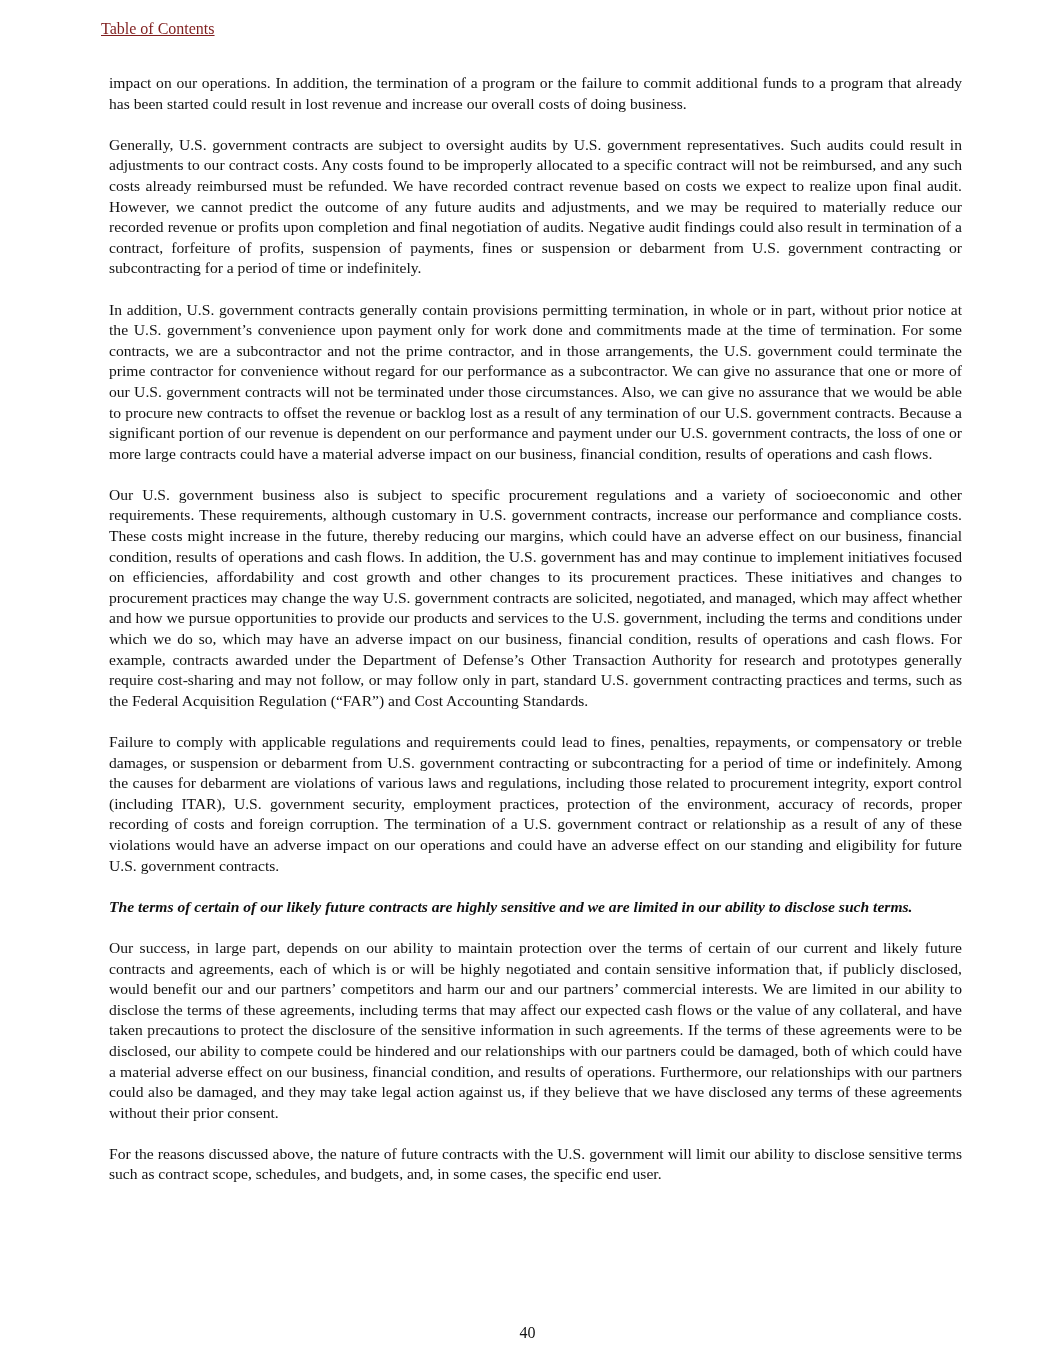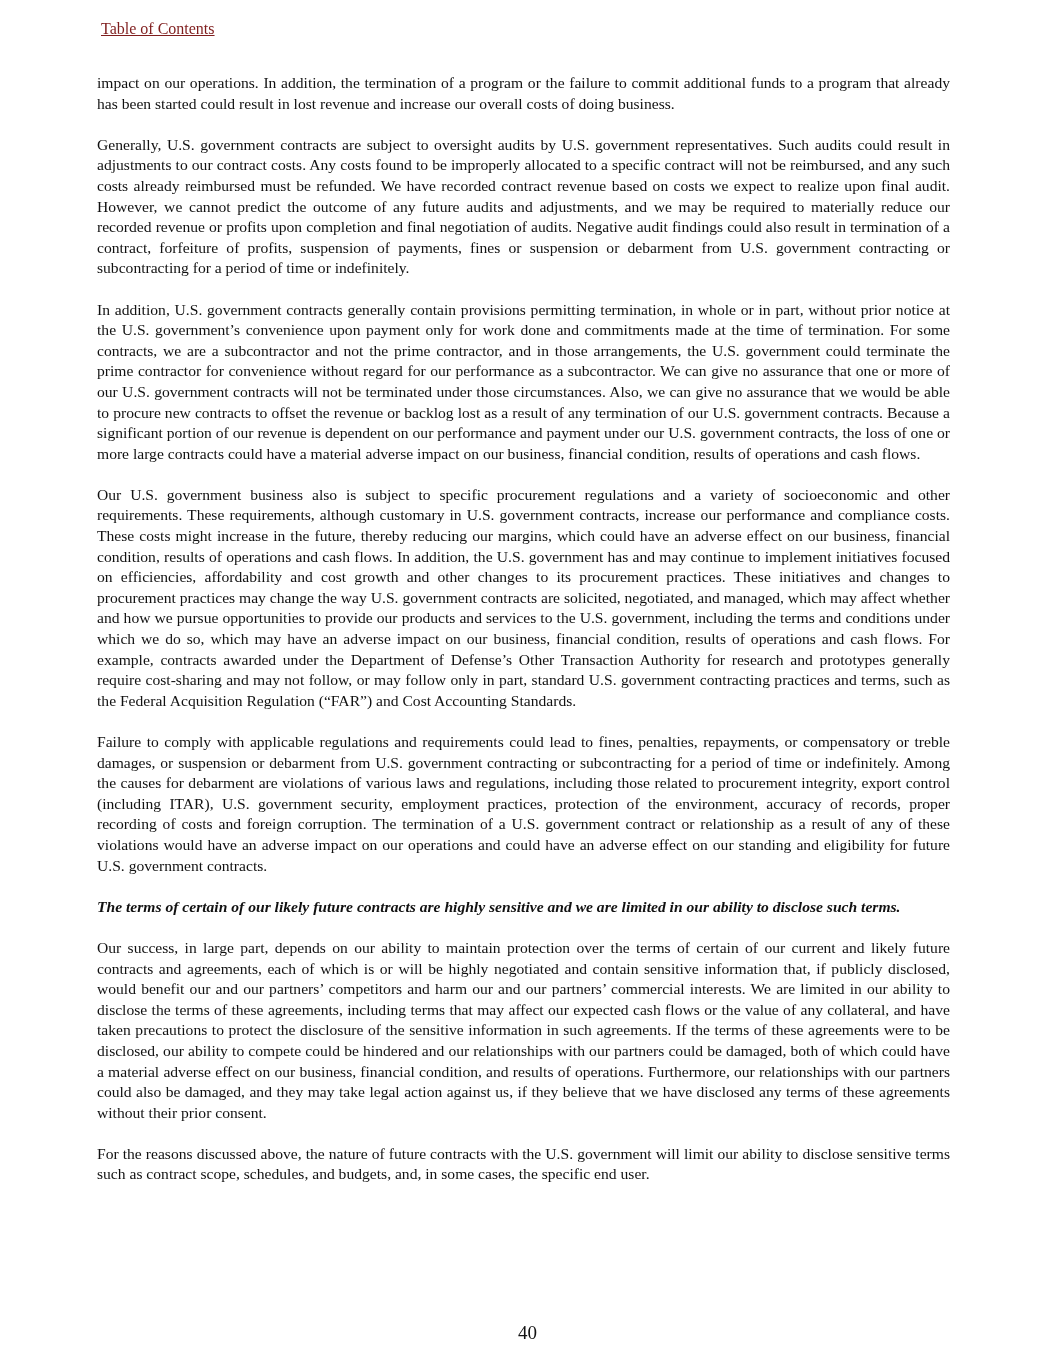--- a/index.html
+++ b/index.html
@@ -20,21 +20,21 @@
       left: 101px;
       top: 19px;
       font-size: 16px;
       line-height: 20px;
       color: #7f1d1d;
       text-decoration: underline;
       cursor: pointer;
     }
     .content {
       position: absolute;
-      left: 97px;
+      left: 109px;
       top: 73px;
       width: 853px;
     }
     .para {
       margin: 0 0 20.6px 0;
       font-size: 15.6px;
       line-height: 20.6px;
       text-align: justify;
     }
     .heading {
@@ -44,21 +44,21 @@
       font-weight: bold;
       font-style: italic;
       text-align: justify;
     }
     .page-number {
       position: absolute;
       left: 0;
       width: 1055px;
       top: 1323px;
       text-align: center;
-      font-size: 19px;
+      font-size: 16px;
       line-height: 20px;
     }
   </style>
 </head>
 <body>
 
 <a class="toc-link">Table of Contents</a>
 
 <div class="content">
   <p class="para">impact on our operations. In addition, the termination of a program or the failure to commit additional funds to a program that already has been started could result in lost revenue and increase our overall costs of doing business.</p>

